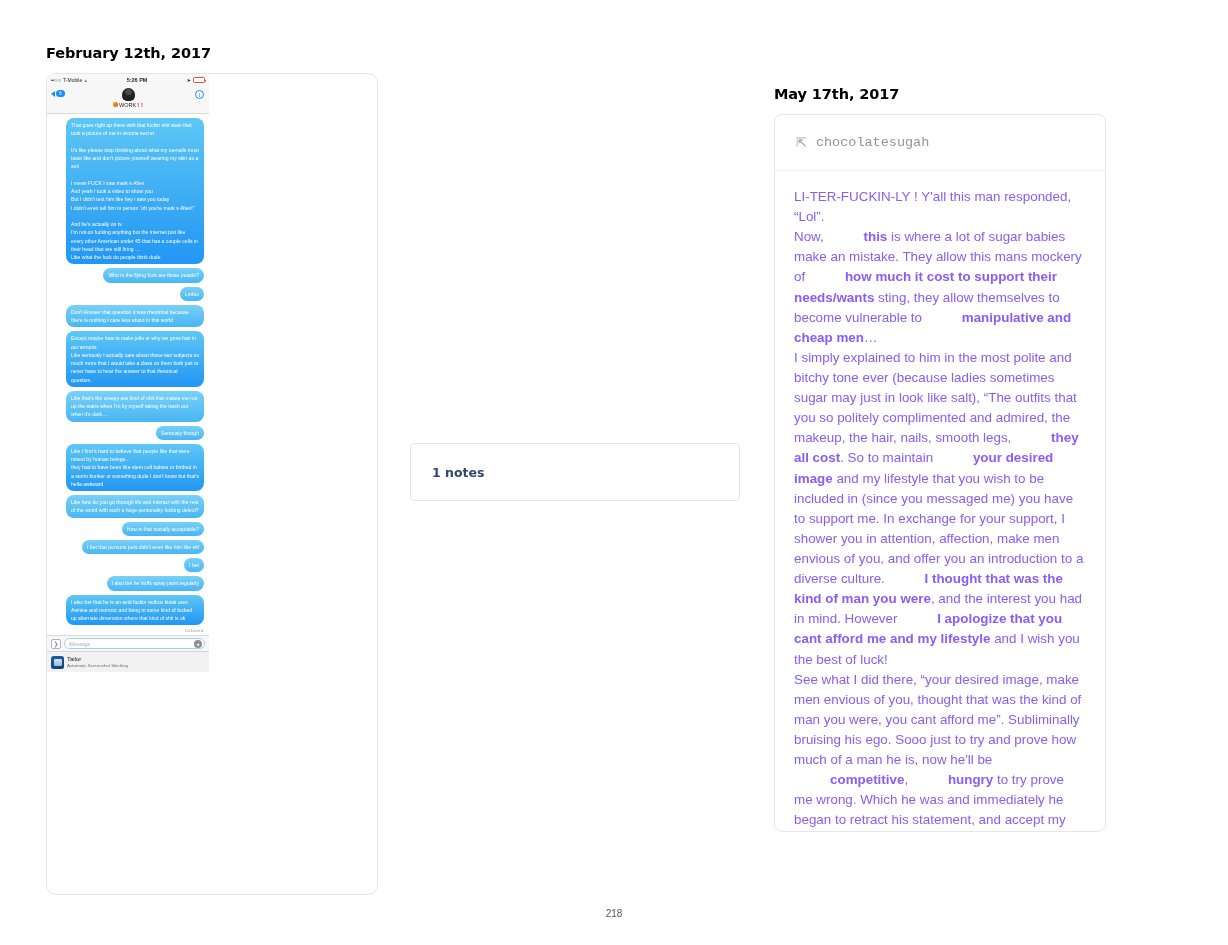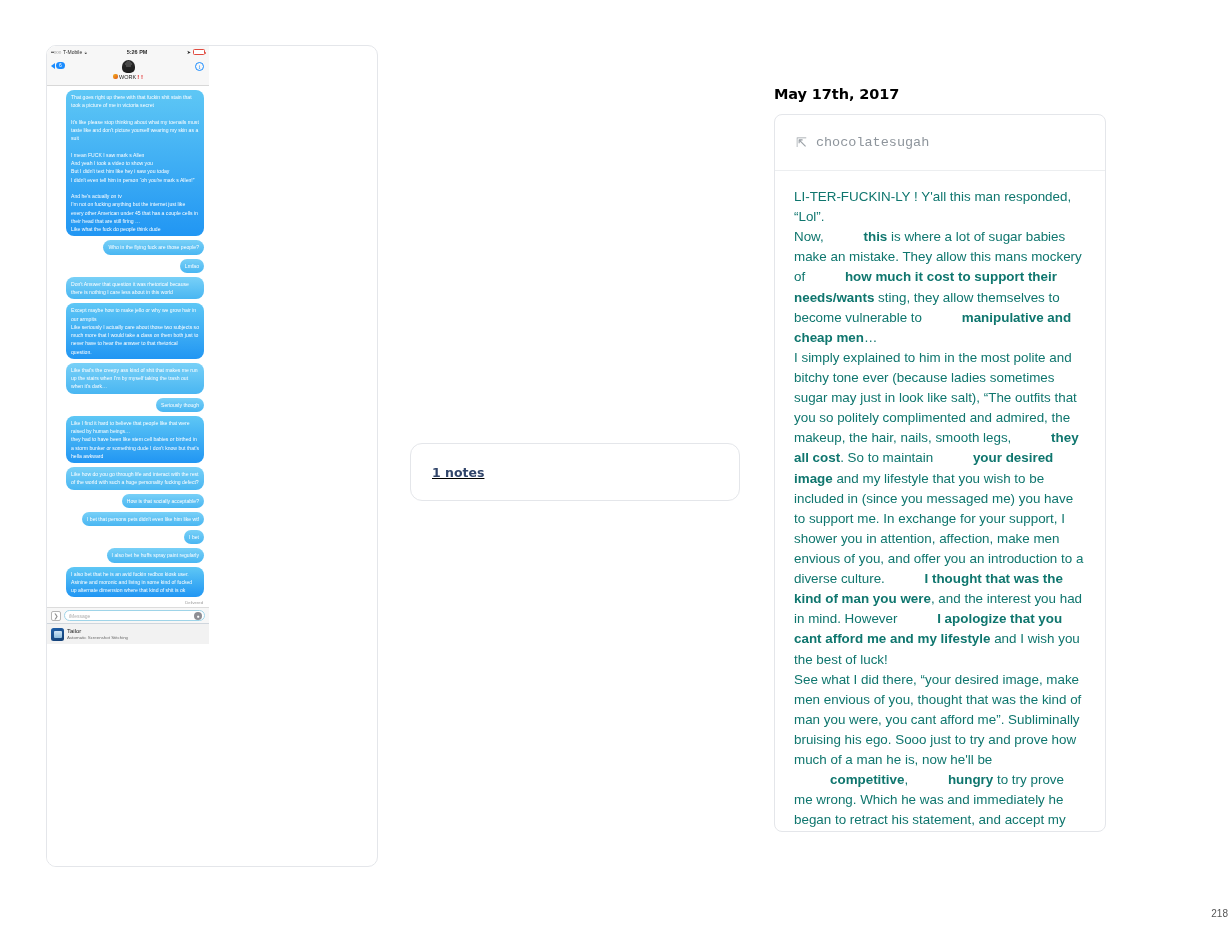--- a/index.html
+++ b/index.html
@@ -273,26 +273,25 @@
 
   
   #notes-card {
     position: absolute;
     left: 410px;
     top: 443px;
     width: 330px;
     height: 58px;
     background: #ffffff;
     border: 1px solid #e4e6ea;
-    border-radius: 12px;
+    border-radius: 4px;
     box-sizing: border-box;
     display: flex;
     align-items: center;
     padding-left: 21px;
-    text-decoration: underline;
   }
   #notes-label {
     font-family: "DejaVu Sans", sans-serif;
     font-weight: bold;
     font-size: 12.5px;
     color: #31456a;
   }
 
   
   #right-col {
@@ -328,45 +327,46 @@
   }
   #post-username {
     font-size: 13.5px;
     color: #8e959c;
     font-family: Liberation Mono, monospace;
   }
   #post-body {
     padding: 16px 19px 0 19px;
     font-size: 13.4px;
     line-height: 1.50;
-    color: #0f766e;
+    color: #8b5cf6;
     font-family: "Liberation Sans", sans-serif;
     height: 660px;
     overflow: hidden;
     box-sizing: border-box;
   }
   #post-body p { margin: 0; }
   #post-body b { font-weight: bold; padding-left: 36px; }
 
   
   #page-number {
     position: absolute;
     left: 0; right: 0;
     top: 908px;
-    text-align: right;
+    text-align: center;
     font-size: 10px;
     color: #555555;
     font-family: "Liberation Sans", sans-serif;
   }
 </style>
 </head>
 <body>
 
 <div id="left-col">
 
+  <div id="left-date" class="date-heading">February 12th, 2017</div>
 
   <div id="screenshot-card">
 
     <div id="phone">
 
       <div id="status-bar">
         <div id="sb-left">
           <span class="sb-dots">••○○○</span>
           <span>T-Mobile</span>
           <span class="wifi-glyph">◒</span>

